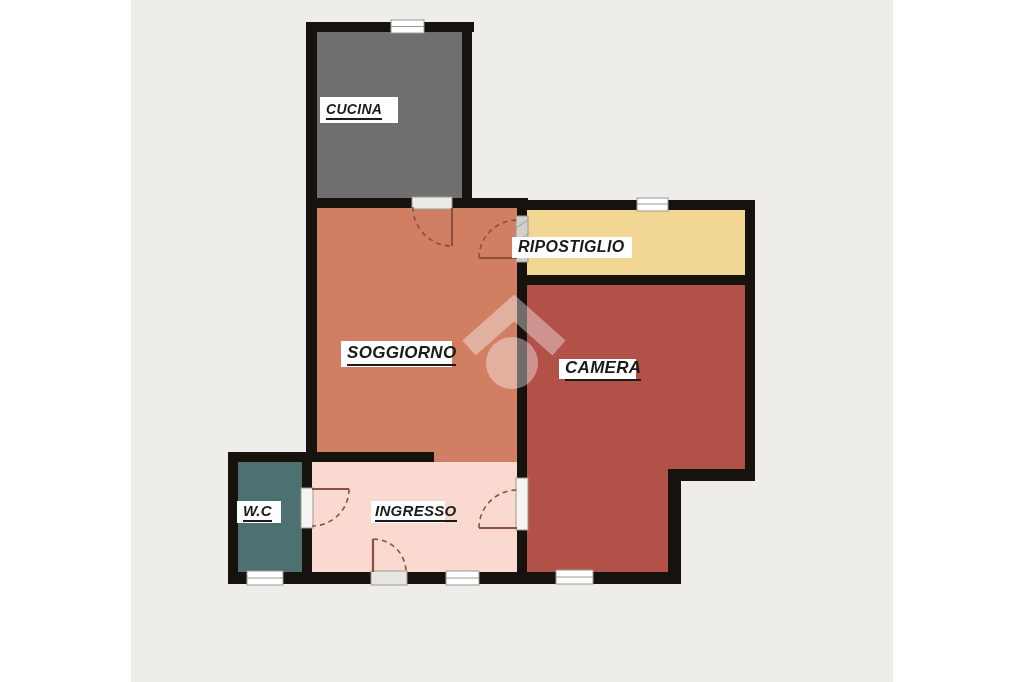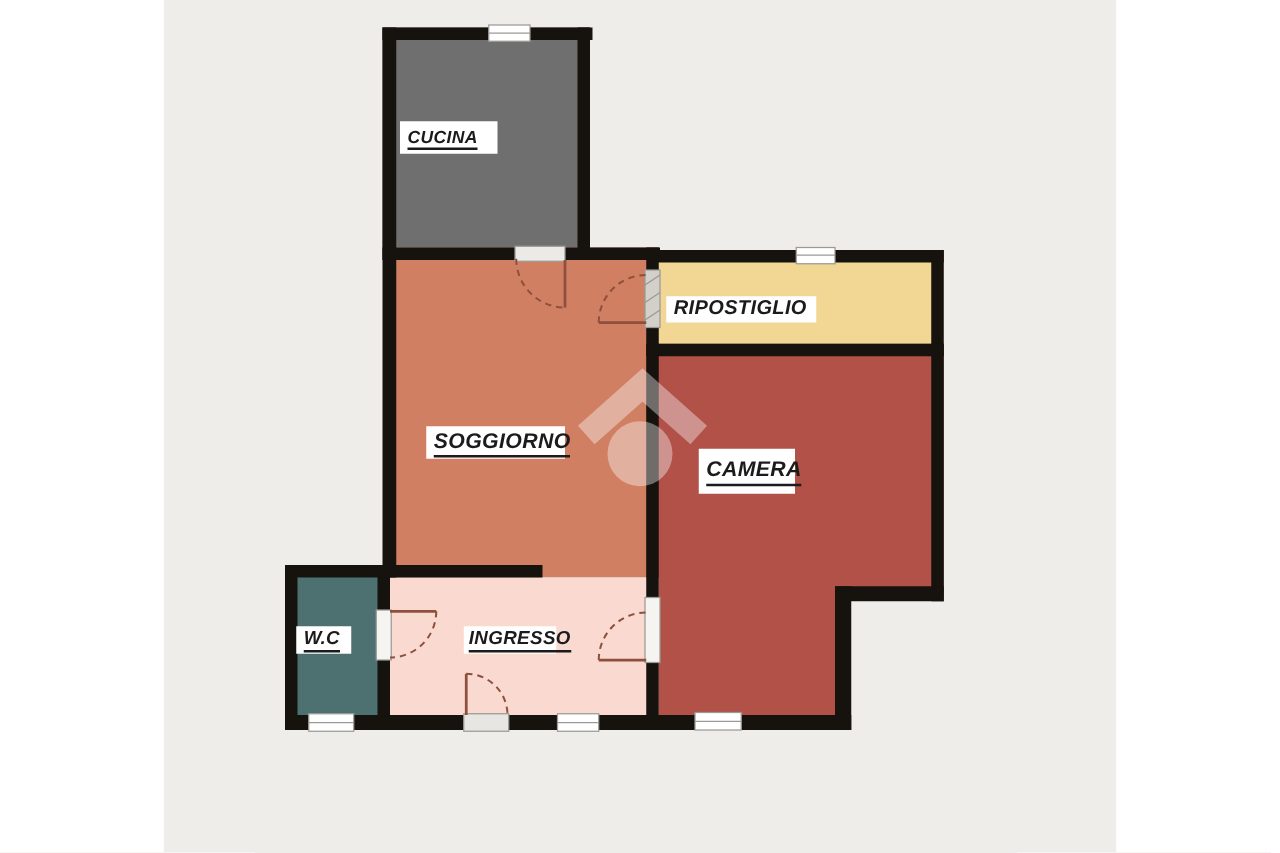--- a/index.html
+++ b/index.html
@@ -17,22 +17,22 @@
     padding-left:6px;
     box-sizing:border-box;
     letter-spacing:.3px;
     white-space:nowrap;
     font-family:"Liberation Sans",sans-serif;
   }
   .room-label span{border-bottom:2px solid #1b1b1b;padding-bottom:1px;}
   .room-label.nounderline span{border-bottom:none;}
   .lbl-cucina{left:320px;top:97px;width:78px;height:26px;font-size:14px;}
   .lbl-soggiorno{left:341px;top:341px;width:111px;height:26px;font-size:17px;}
-  .lbl-ripostiglio{left:533px;top:237px;width:120px;height:21px;font-size:16px;}
-  .lbl-camera{left:559px;top:359px;width:77px;height:36px;font-size:17px;}
+  .lbl-ripostiglio{left:512px;top:237px;width:120px;height:21px;font-size:16px;}
+  .lbl-camera{left:559px;top:359px;width:77px;height:20px;font-size:17px;}
   .lbl-ingresso{left:371px;top:501px;width:74px;height:22px;font-size:15px;padding-left:4px;text-align:center;}
   .lbl-wc{left:237px;top:501px;width:44px;height:22px;font-size:15px;}
   .arc{stroke-dasharray:5 4;stroke-width:1.6;fill:none;}
   .leaf{stroke-width:2.2;fill:none;}
 </style>
 </head>
 <body>
 
 <div class="stage">
 

